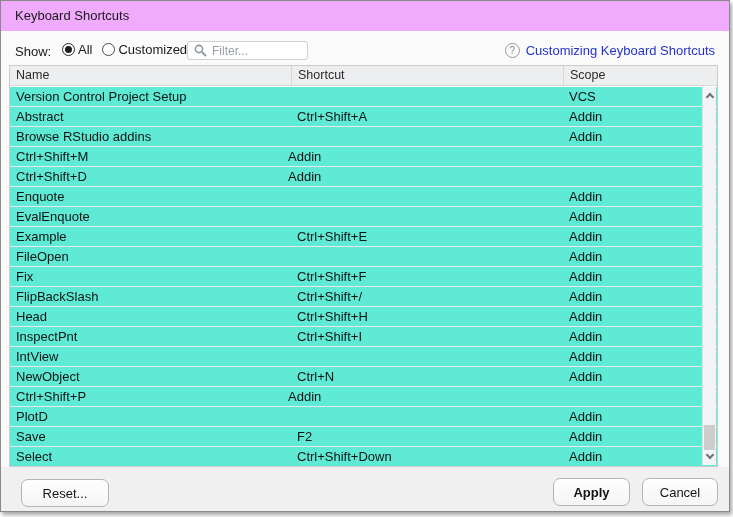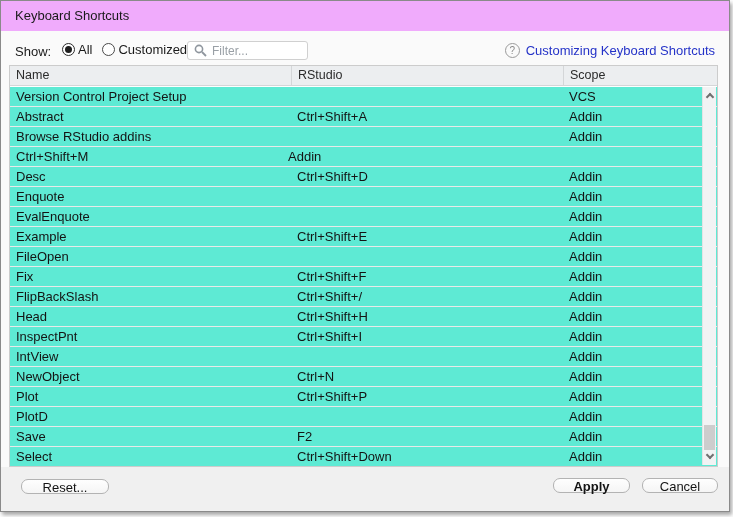--- a/index.html
+++ b/index.html
@@ -71,21 +71,21 @@
   .sb-btn.up { top:1px; }
   .sb-btn.down { bottom:1px; }
   .chev { width:6px; height:6px; border:solid #707070; border-width:0 2px 2px 0; }
   .chev.up { transform:rotate(-135deg); margin-top:3px; }
   .chev.down { transform:rotate(45deg); margin-bottom:3px; }
   .sb-thumb { position:absolute; left:1px; right:1px; top:338px; height:25px; background:#cdcdcd; }
 
   
   .footer { position:absolute; left:0; right:0; top:466px; bottom:0; background:#f0f0f0; }
   .btn {
-    position:absolute; height:15px; border:1px solid #b3b3b3; border-radius:7px;
+    position:absolute; height:28px; border:1px solid #b3b3b3; border-radius:7px;
     background:linear-gradient(#fefefe,#f5f5f5); font-family:"Liberation Sans", sans-serif;
     font-size:13px; color:#141414; cursor:pointer;
   }
   .btn-reset { left:20px; top:12px; width:88px; }
   .btn-apply { left:552px; top:11px; width:77px; font-weight:bold; }
   .btn-cancel { left:641px; top:11px; width:76px; }
 </style>
 </head>
 <body>
 
@@ -119,21 +119,21 @@
   </div>
 
   <div class="help-area">
     <span class="help-icon">?</span>
     <a class="help-link">Customizing Keyboard Shortcuts</a>
   </div>
 
   <div class="table">
     <div class="thead">
       <div class="hcell name">Name</div>
-      <div class="hcell shortcut">RStudio</div>
+      <div class="hcell shortcut">Shortcut</div>
       <div class="hcell scope">Scope</div>
     </div>
     <div class="tbody">
         <div class="trow">
           <div class="cell name">Version Control Project Setup</div>
           <div class="cell shortcut"></div>
           <div class="cell scope">VCS</div>
         </div>
         <div class="trow">
           <div class="cell name">Abstract</div>
@@ -143,21 +143,20 @@
         <div class="trow">
           <div class="cell name">Browse RStudio addins</div>
           <div class="cell shortcut"></div>
           <div class="cell scope">Addin</div>
         </div>
         <div class="trow">
           <div class="cell shortcut">Ctrl+Shift+M</div>
           <div class="cell scope">Addin</div>
         </div>
         <div class="trow">
-          <div class="cell name">Desc</div>
           <div class="cell shortcut">Ctrl+Shift+D</div>
           <div class="cell scope">Addin</div>
         </div>
         <div class="trow">
           <div class="cell name">Enquote</div>
           <div class="cell shortcut"></div>
           <div class="cell scope">Addin</div>
         </div>
         <div class="trow">
           <div class="cell name">EvalEnquote</div>
@@ -198,21 +197,20 @@
           <div class="cell name">IntView</div>
           <div class="cell shortcut"></div>
           <div class="cell scope">Addin</div>
         </div>
         <div class="trow">
           <div class="cell name">NewObject</div>
           <div class="cell shortcut">Ctrl+N</div>
           <div class="cell scope">Addin</div>
         </div>
         <div class="trow">
-          <div class="cell name">Plot</div>
           <div class="cell shortcut">Ctrl+Shift+P</div>
           <div class="cell scope">Addin</div>
         </div>
         <div class="trow">
           <div class="cell name">PlotD</div>
           <div class="cell shortcut"></div>
           <div class="cell scope">Addin</div>
         </div>
         <div class="trow">
           <div class="cell name">Save</div>

